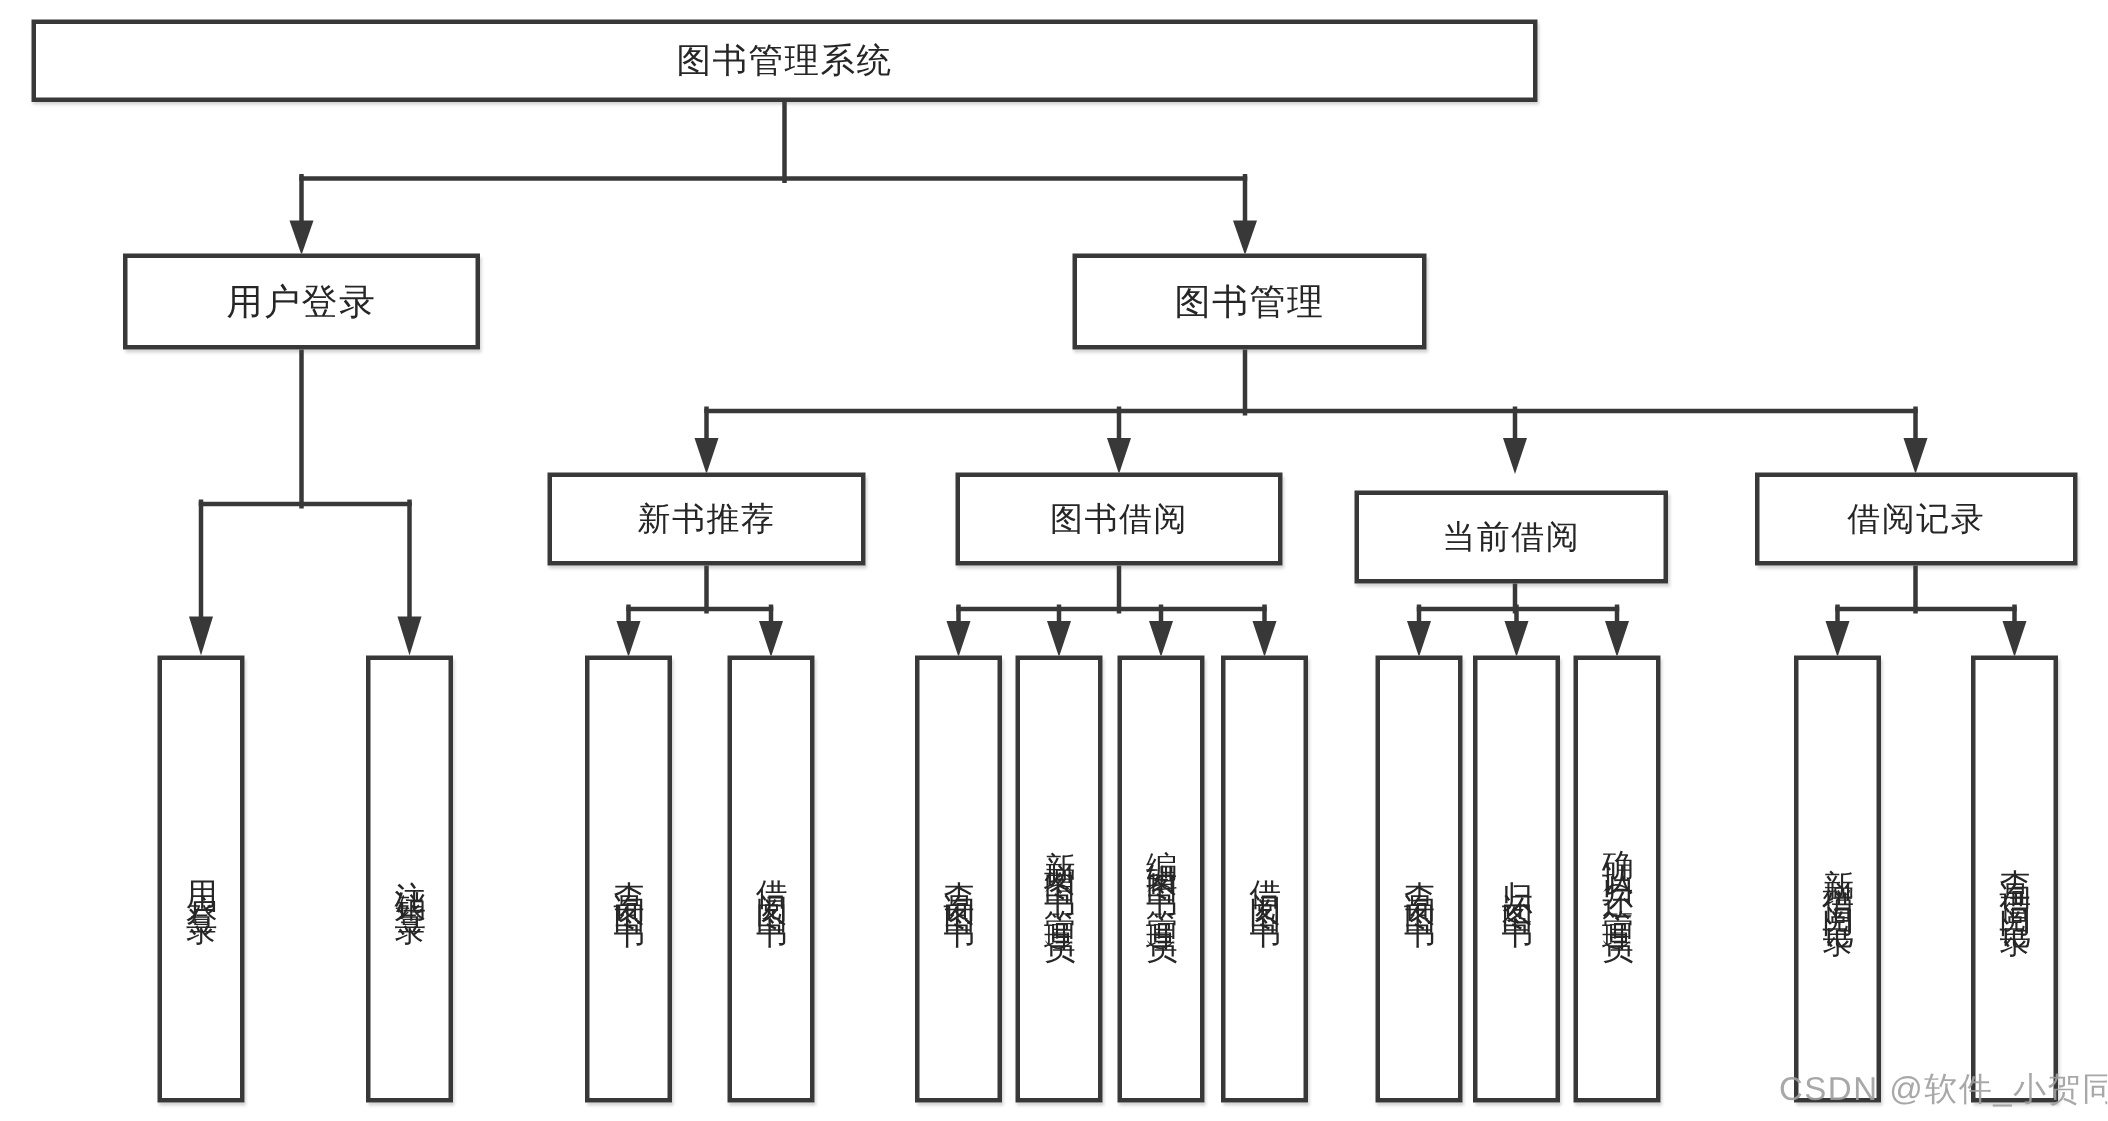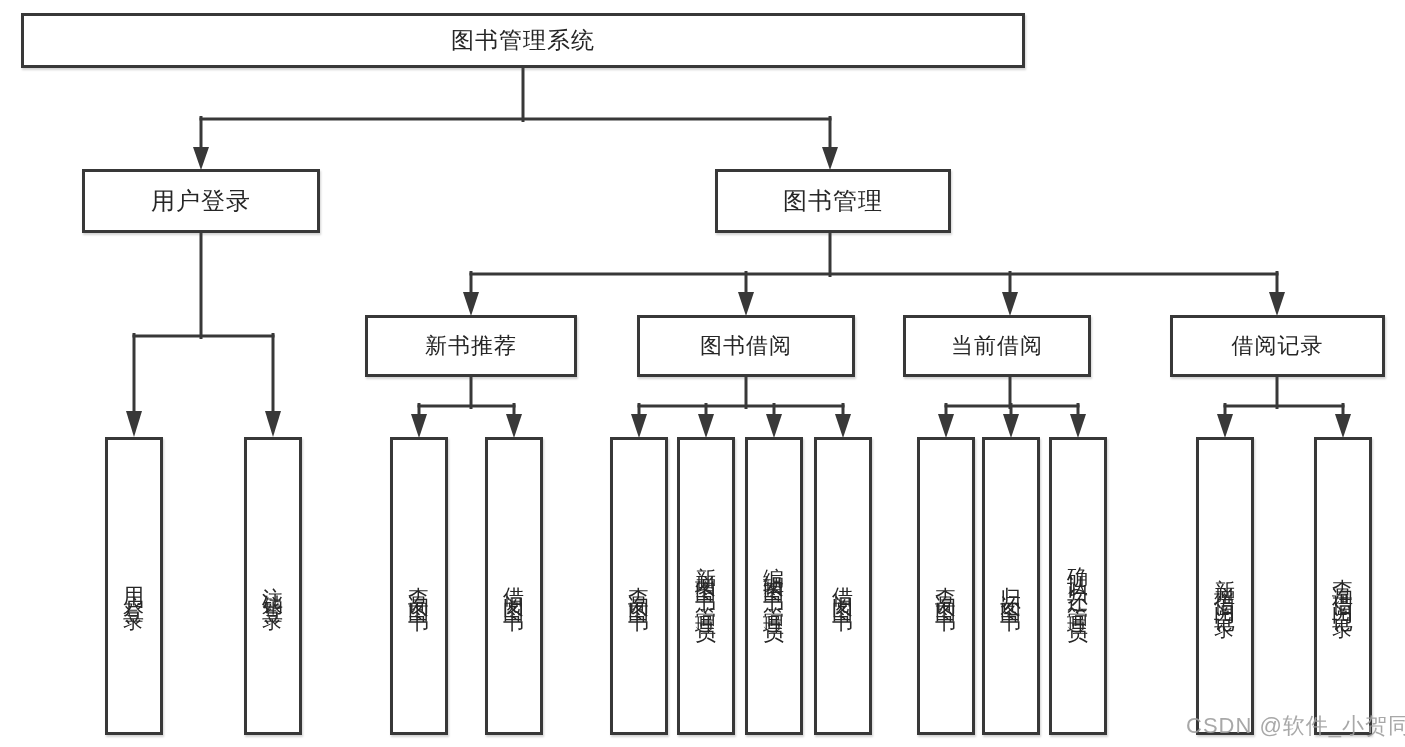--- a/index.html
+++ b/index.html
@@ -37,21 +37,21 @@
   }
   
   #root-box { left: 21px; top: 13px; width: 1004px; height: 55px; font-size: 23px; }
   
   #n-user-login { left: 82px;  top: 169px; width: 238px; height: 64px; font-size: 24px; }
   #n-book-mgmt  { left: 715px; top: 169px; width: 236px; height: 64px; font-size: 24px; }
   
   .lv3 { top: 315px; height: 62px; font-size: 22px; }
   #n-new-book       { left: 365px;  width: 212px; }
   #n-book-borrow    { left: 637px;  width: 218px; }
-  #n-current-borrow { left: 903px;  width: 188px; }
+  #n-current-borrow { left: 903px;  width: 209px; margin-top: 12px; }
   #n-borrow-record  { left: 1170px; width: 215px; }
   
   .leaf { top: 437px; height: 298px; width: 58px; }
   .leaf span {
     writing-mode: vertical-rl;
     text-orientation: mixed;
     font-size: 21px;
     letter-spacing: 8px;
     line-height: 1;
     color: #262626;

